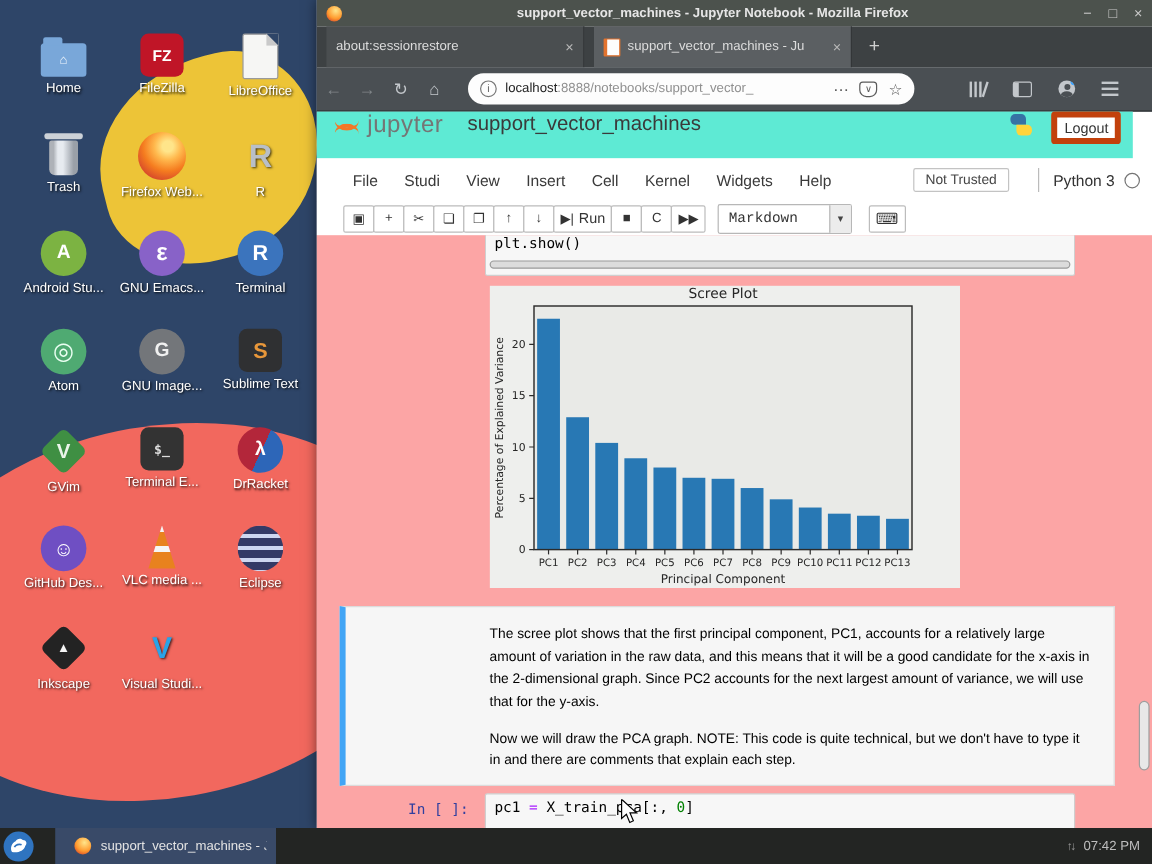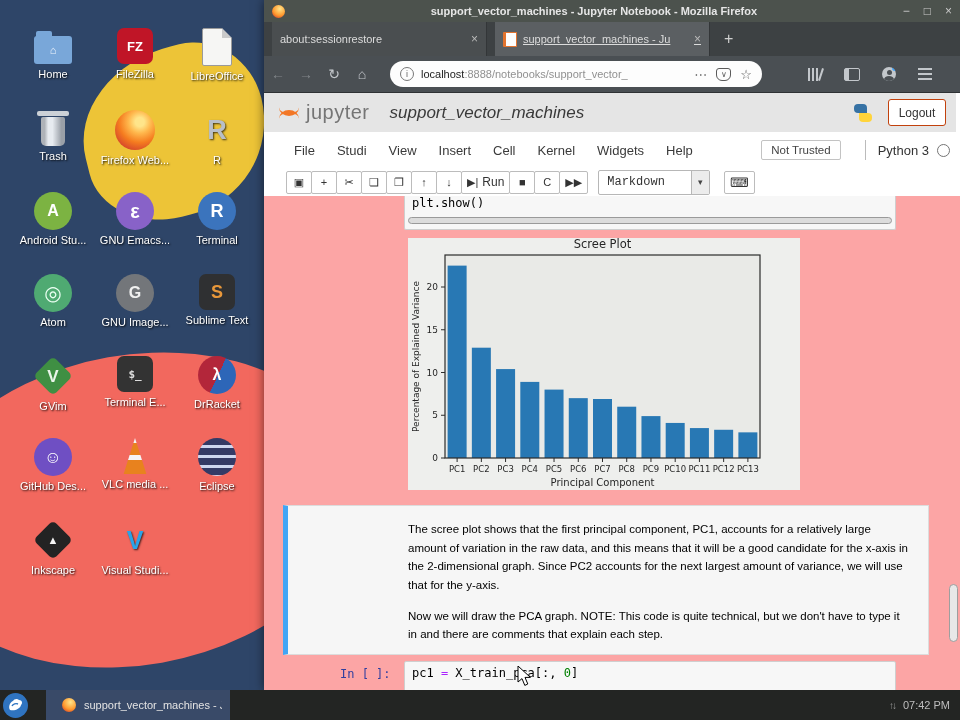--- a/index.html
+++ b/index.html
@@ -54,21 +54,21 @@
             display:flex;align-items:center;color:#dedede;}
   .fx-ball{width:13px;height:13px;border-radius:50%;margin-left:8px;
            background:radial-gradient(circle at 60% 30%,#ffe58a,#ff9a2e 55%,#d84b2a 85%);}
   #wtitle{flex:1;text-align:center;font-size:11px;font-weight:bold;color:#e6e6e6;
           white-space:nowrap;overflow:hidden;}
   .winctl{display:flex;align-items:center;margin-right:8px;gap:14px;font-size:12px;color:#c9c9c9;}
   .winctl span{cursor:default;}
   #tabbar{position:absolute;left:0;top:22px;right:0;height:34px;background:#3d4143;display:flex;align-items:stretch;}
   .tab{display:flex;align-items:center;width:198px;padding:0 8px;font-size:11px;color:#dcdcdc;
        background:#4a4e50;margin-left:8px;border-right:1px solid #333638;}
-  .tab.active{background:#5b5f62;text-decoration:underline;}
+  .tab.active{background:#5b5f62;}
   .tab .tab-label{flex:1;white-space:nowrap;overflow:hidden;}
   .tab .tab-close{color:#b9b9b9;font-size:12px;margin-left:6px;}
   .nbicon{width:10px;height:13px;background:#fdfdfd;border:1px solid #e2732e;border-left:3px solid #e2732e;
           margin-right:6px;border-radius:1px;}
   #newtab{color:#cfcfcf;font-size:16px;margin-left:14px;align-self:center;}
   #navbar{position:absolute;left:0;top:56px;right:0;height:36px;background:#4a4f53;
           display:flex;align-items:center;border-bottom:1px solid #2e3234;}
   .navico{width:28px;text-align:center;font-size:14px;color:#c3c7cb;}
   .navico.dim{color:#81868a;}
   #urlbar{margin-left:14px;width:352px;height:26px;background:#fdfdfd;border-radius:14px;
@@ -87,33 +87,33 @@
   .sideico{width:14px;height:11px;border:1.5px solid #c3c7cb;border-radius:2px;position:relative;}
   .sideico::before{content:"";position:absolute;left:0;top:0;bottom:0;width:4px;background:#c3c7cb;}
   .acctico{width:14px;height:14px;border-radius:50%;background:#c3c7cb;position:relative;overflow:hidden;}
   .acctico::before{content:"";position:absolute;left:4.5px;top:2.5px;width:5px;height:5px;border-radius:50%;background:#4a4f53;}
   .acctico::after{content:"";position:absolute;left:2px;top:9px;width:10px;height:7px;border-radius:50% 50% 0 0;background:#4a4f53;}
   .acct-dot{position:absolute;right:-2px;top:-2px;width:6px;height:6px;border-radius:50%;background:#3da4ff;}
   .burger{display:flex;flex-direction:column;gap:3px;}
   .burger i{display:block;width:14px;height:2px;background:#c3c7cb;}
 
   
-  #jheader{position:absolute;left:0;top:93px;right:4px;height:39px;background:#e5e5e5;
-           display:flex;align-items:center;}
+  #jheader{position:absolute;left:0;top:93px;right:16px;height:39px;background:#5eead4;
+           display:flex;align-items:flex-start;}
   .jlogo{width:26px;height:26px;margin-left:12px;position:relative;}
   .jlogo::before,.jlogo::after{content:"";position:absolute;left:3px;width:20px;height:14px;border-radius:50%;}
   .jlogo::before{top:-1px;border-bottom:3px solid #f37726;}
   .jlogo::after{bottom:-1px;border-top:3px solid #f37726;}
   #jbrand{font-size:20px;color:#757575;margin-left:4px;letter-spacing:.5px;}
-  #jtitle{font-size:17px;color:#3a3a3a;margin-left:20px;font-style:italic;}
+  #jtitle{font-size:17px;color:#3a3a3a;margin-left:20px;}
   .pylogo{margin-left:auto;width:22px;height:22px;position:relative;}
   .pylogo::before,.pylogo::after{content:"";position:absolute;width:13px;height:9px;border-radius:4px;}
   .pylogo::before{left:2px;top:2px;background:#3672a4;border-bottom-right-radius:0;}
   .pylogo::after{right:2px;bottom:2px;background:#ffd43b;border-top-left-radius:0;}
-  #logout{margin:0 10px 0 14px;width:58px;height:27px;background:#fff;border:1px solid #c2410c;
+  #logout{margin:0 10px 0 14px;width:58px;height:27px;background:#fff;border:5px solid #c2410c;
           border-radius:3px;font-size:12px;color:#333;font-family:inherit;}
   #jmenubar{position:absolute;left:0;top:132px;right:0;height:36px;background:#fff;
             display:flex;align-items:center;padding-left:19px;font-size:13px;color:#3a3a3a;box-sizing:border-box;}
   .jmenu{padding:0 11px;cursor:default;text-align:right;}
   #trust{margin-left:auto;border:1px solid #c3c3c3;border-radius:2px;padding:3px 9px;font-size:11.5px;color:#444;}
   .ksep{width:1px;height:20px;background:#bbb;margin:0 12px 0 24px;}
   #kernelname{font-size:13px;color:#333;}
   .kcircle{width:11px;height:11px;border:1.5px solid #757575;border-radius:50%;margin:0 10px 0 8px;}
   #jtoolbar{position:absolute;left:0;top:168px;right:0;height:28px;background:#fff;
             display:flex;align-items:center;padding-left:13px;box-sizing:border-box;}

